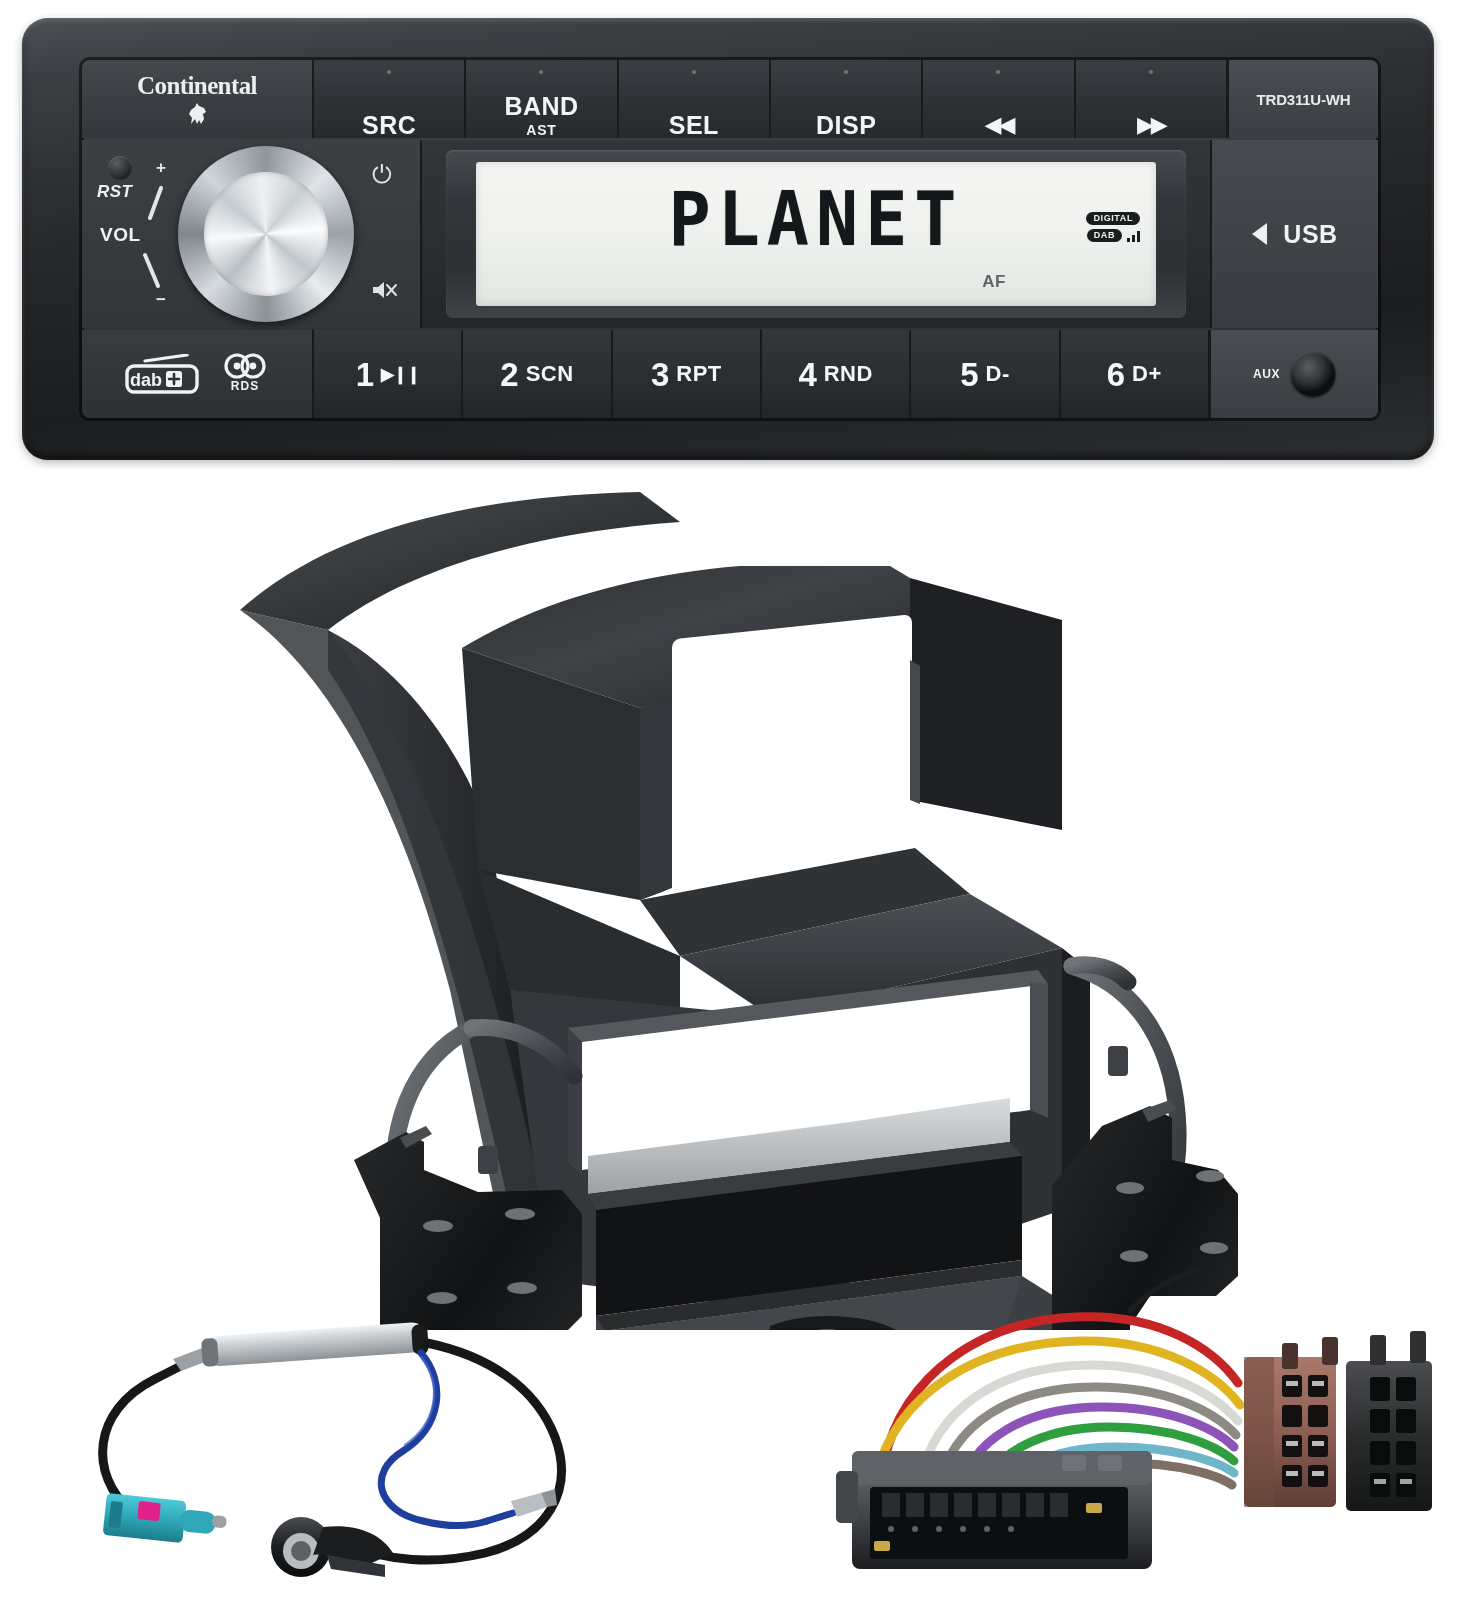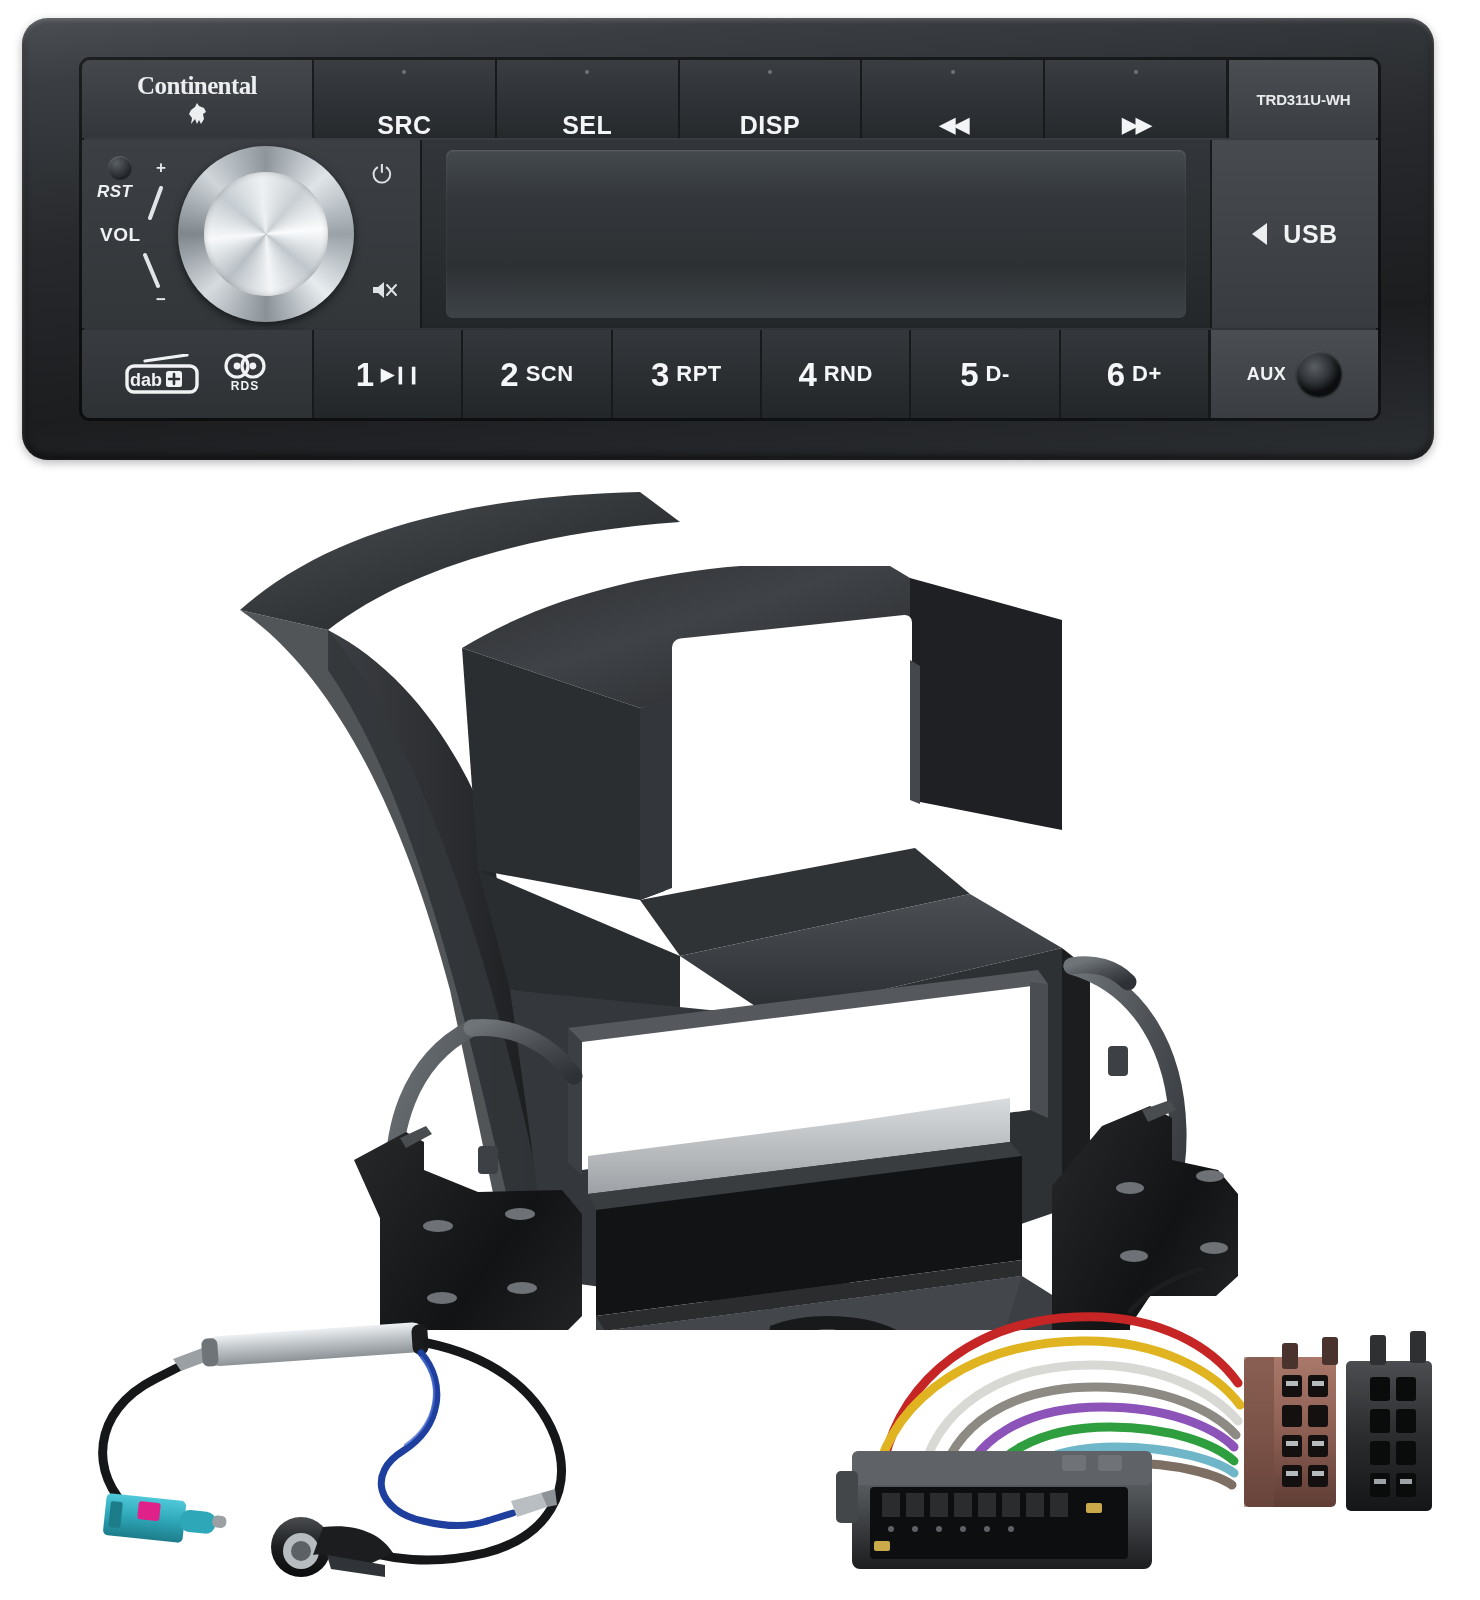--- a/index.html
+++ b/index.html
@@ -161,21 +161,21 @@
   }
   .pbtn .num { font-size:33px; font-weight:bold; line-height:1; }
   .pbtn .fn { font-size:22px; font-weight:bold; letter-spacing:.5px; }
   .pbtn .fn.glyph { font-size:17px; letter-spacing:-1px; }
   .aux-cell {
     width:168px; height:88px;
     background: linear-gradient(180deg,#4a4e52,#3a3e42);
     display:flex; align-items:center; justify-content:center; gap:10px;
     border-left:1px solid #17191b;
   }
-  .aux-lbl { color:#f0f2f4; font-size:18px; font-weight:bold; letter-spacing:.5px; }
+  .aux-lbl { color:#f0f2f4; font-size:12px; font-weight:bold; letter-spacing:.5px; }
   .aux-jack {
     width:46px; height:46px; border-radius:50%;
     background: radial-gradient(circle at 40% 35%, #5a5f64 0%, #303438 38%, #0c0d0e 62%);
     box-shadow: inset 0 1px 3px rgba(255,255,255,.22), 0 1px 2px rgba(0,0,0,.5);
   }
 
   
   .fascia-wrap { position:absolute; left:210px; top:470px; width:1060px; height:860px; }
   .fascia-svg { width:100%; height:100%; display:block; }
 
@@ -203,20 +203,24 @@
           <div class="brand-logo">
             <span class="brand-word">Continental</span>
             <svg class="brand-horse" viewBox="0 0 22 24">
               <path d="M5 22 L6 16 L3 12 L5 8 L9 5 L11 1 L13 4 L18 6 L20 10 L17 12 L18 17 L15 22 L13 18 L11 22 L9 17 Z" fill="#eceef0"></path>
             </svg>
           </div>
         </div>
 
         <div class="tbtn">
           <span class="lbl">SRC</span>
+        </div>
+        <div class="tbtn">
+          <span class="lbl">BAND</span>
+          <span class="sub">AST</span>
         </div>
         <div class="tbtn">
           <span class="lbl">SEL</span>
         </div>
         <div class="tbtn">
           <span class="lbl">DISP</span>
         </div>
         <div class="tbtn">
           <span class="ico">◀◀</span>
         </div>
@@ -246,20 +250,35 @@
           <div class="knob"></div>
           <span class="pwr-ico">⏻</span>
           <svg class="mute-ico" viewBox="0 0 28 24">
             <path d="M3 9 h5 L14 4 v16 L8 15 H3 Z" fill="#dfe2e5"></path>
             <path d="M17 7 L26 17 M26 7 L17 17" stroke="#dfe2e5" stroke-width="2" stroke-linecap="round"></path>
           </svg>
         </div>
 
         <div class="screen-area">
           <div class="screen-bevel"></div>
+          <div class="lcd">
+            <div class="lcd-text">PLANET</div>
+            <div class="lcd-indicators">
+              <span class="badge">DIGITAL</span>
+              <span class="dab-line">
+                <span class="badge">DAB</span>
+                <span class="bars">
+                    <i></i>
+                    <i></i>
+                    <i></i>
+                  </span>
+              </span>
+            </div>
+            <span class="lcd-af">AF</span>
+          </div>
         </div>
 
         <div class="usb-area">
           <span class="usb-tri"></span>
           <span class="usb-lbl">USB</span>
         </div>
       </div>
 
       <div class="bot-row">
 

